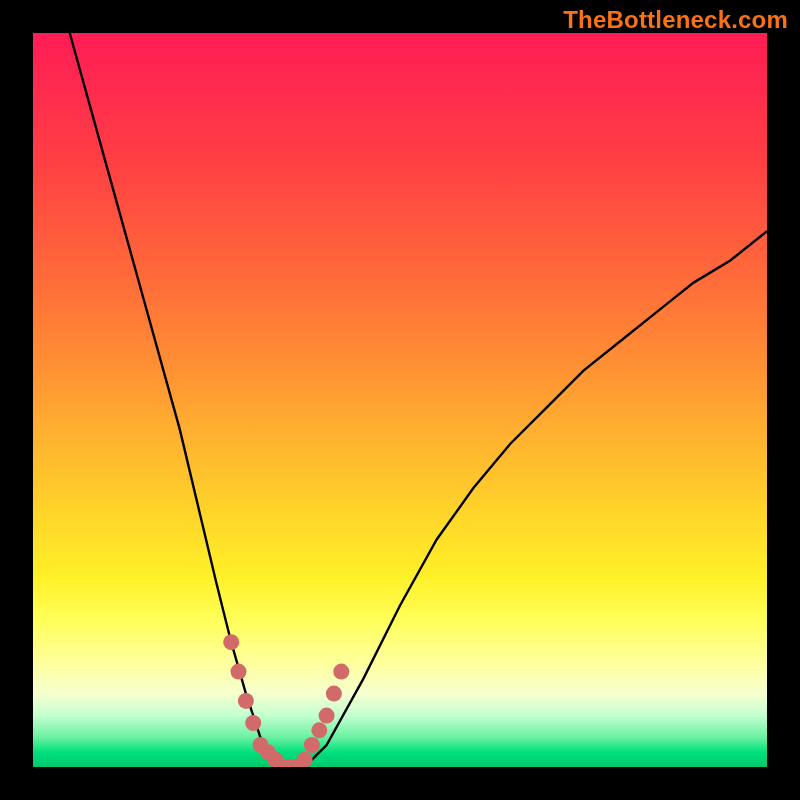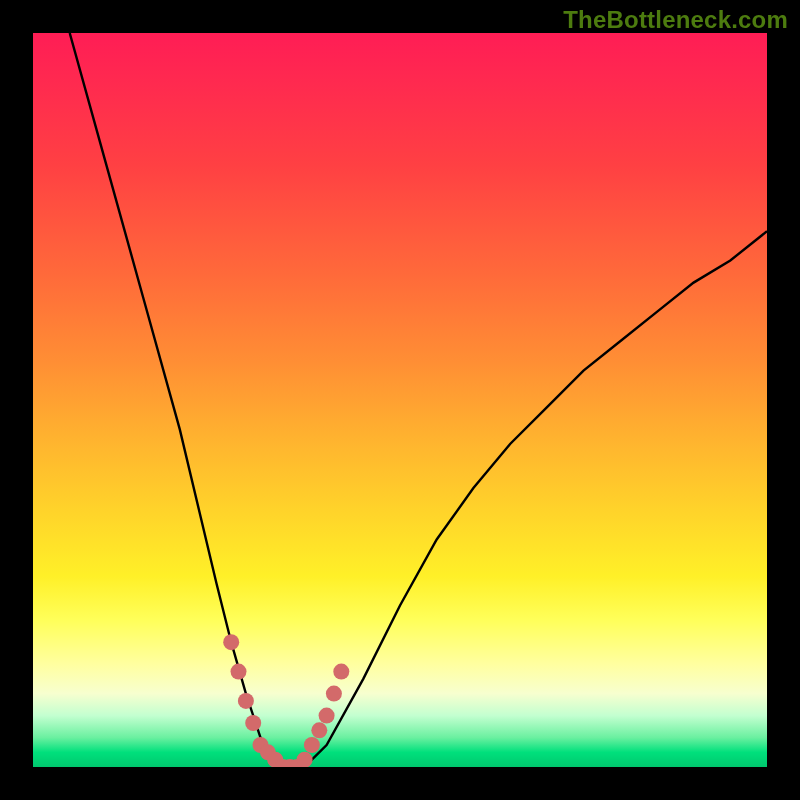--- a/index.html
+++ b/index.html
@@ -45,21 +45,21 @@
       #00c86e 100%
     );
   }
   .watermark {
     position: absolute;
     top: 6px;
     right: 12px;
     font-family: Arial, Helvetica, sans-serif;
     font-size: 24px;
     font-weight: 600;
-    color: #4d7c0f;
+    color: #f97316;
     letter-spacing: 0.2px;
   }
   svg.curve {
     position: absolute;
     top: 33px;
     left: 33px;
     width: 734px;
     height: 734px;
     pointer-events: none;
   }

